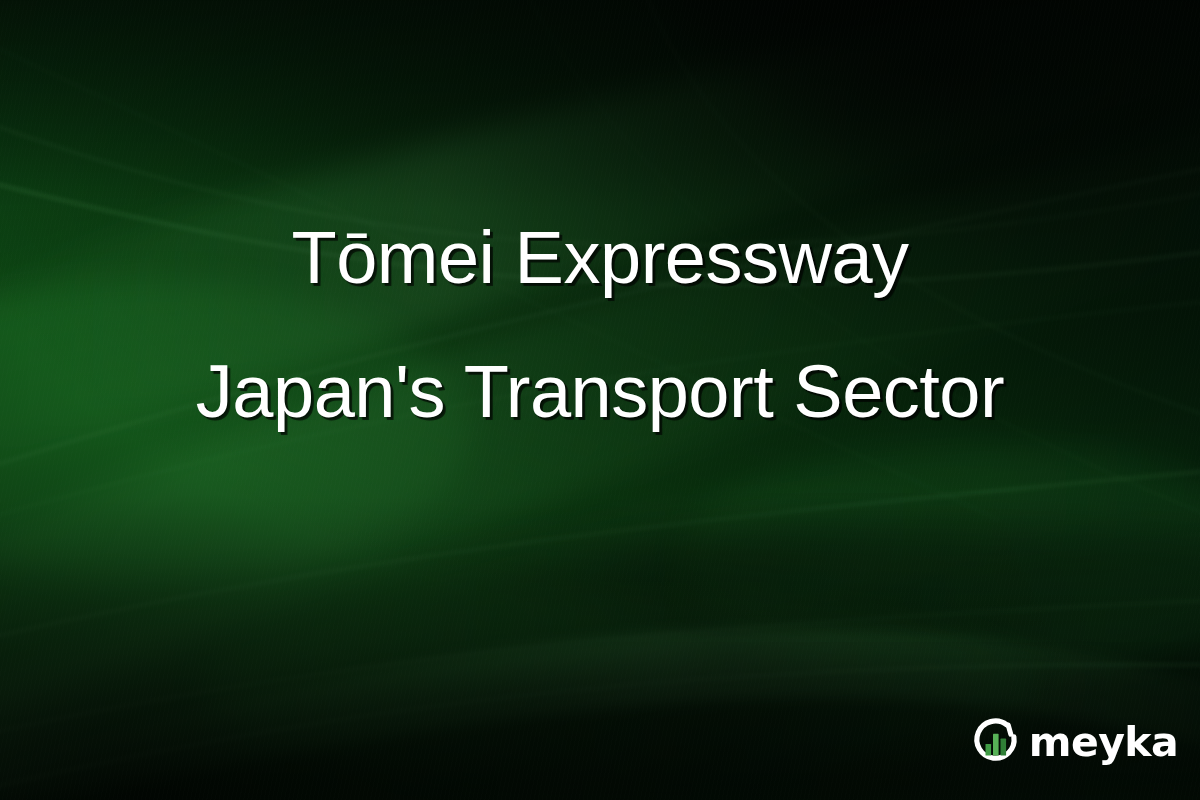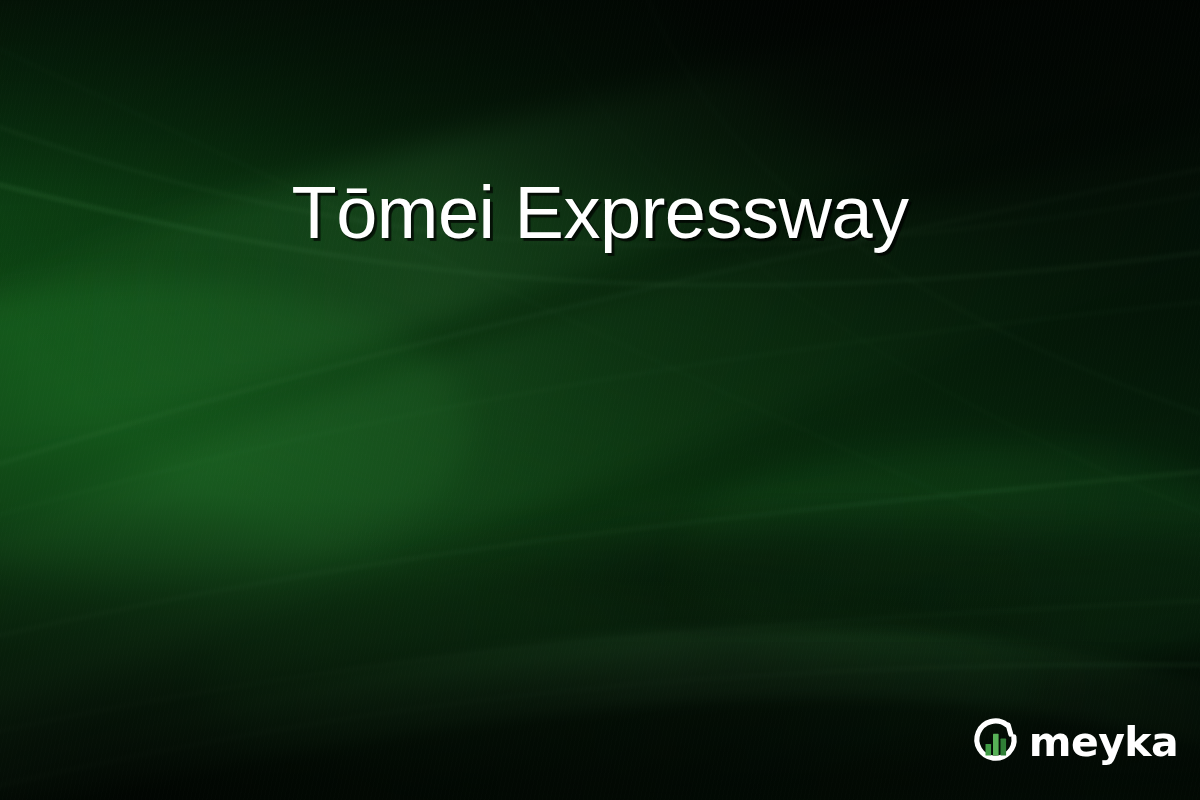--- a/index.html
+++ b/index.html
@@ -55,20 +55,21 @@
     font-family: "Liberation Sans Narrow", "Liberation Sans", "DejaVu Sans Condensed", "DejaVu Sans", sans-serif;
     font-stretch: condensed;
     font-weight: 400;
     font-size: 74px;
     line-height: 89px;
     letter-spacing: -0.5px;
     white-space: nowrap;
     text-shadow:
       3px 3px 0 rgba(0,0,0,0.55),
       2px 2px 2px rgba(0,0,0,0.45);
+    margin-top: 45px;
   }
 
   
   #logo {
     position: absolute;
     right: 22px;
     bottom: 32px;
     display: flex;
     align-items: center;
     gap: 7px;
@@ -166,20 +167,21 @@
     <path d="M260,640 C 520,520 820,500 1260,540 L1260,800 L260,800 Z" fill="url(#dA)" filter="url(#dblur)" opacity="0.85"></path>
     <path d="M-60,760 C 260,690 600,650 1260,660 L1260,820 L-60,820 Z" fill="url(#dA)" filter="url(#dblur)" opacity="0.7"></path>
     <path d="M620,-60 L1260,-60 L1260,330 C 980,250 760,130 620,-60 Z" fill="url(#dB)" filter="url(#dblur)" opacity="0.75"></path>
   </svg>
 
   <div class="bg-layer" id="bg-vignette"></div>
   <div class="bg-layer" id="bg-grain"></div>
 
   <div id="title-block">
     <span class="title-line">Tōmei Expressway</span>
+    <span class="title-line">Japan's Transport Sector</span>
   </div>
 
   <div id="logo">
     <svg id="logo-mark" viewBox="0 0 52 52">
 
       <path d="M41.2,12.6 A18.6,18.6 0 1 0 44.6,26" fill="none" stroke="#ffffff" stroke-width="5.2" stroke-linecap="round" transform="rotate(-16 26 26)"></path>
 
       <path d="M38.2,9.0 L40.8,18.2" fill="none" stroke="#ffffff" stroke-width="5.0" stroke-linecap="round"></path>
 
       <rect x="15.5" y="28.0" width="5.6" height="11.6" rx="0.6" fill="#3f9b45"></rect>

